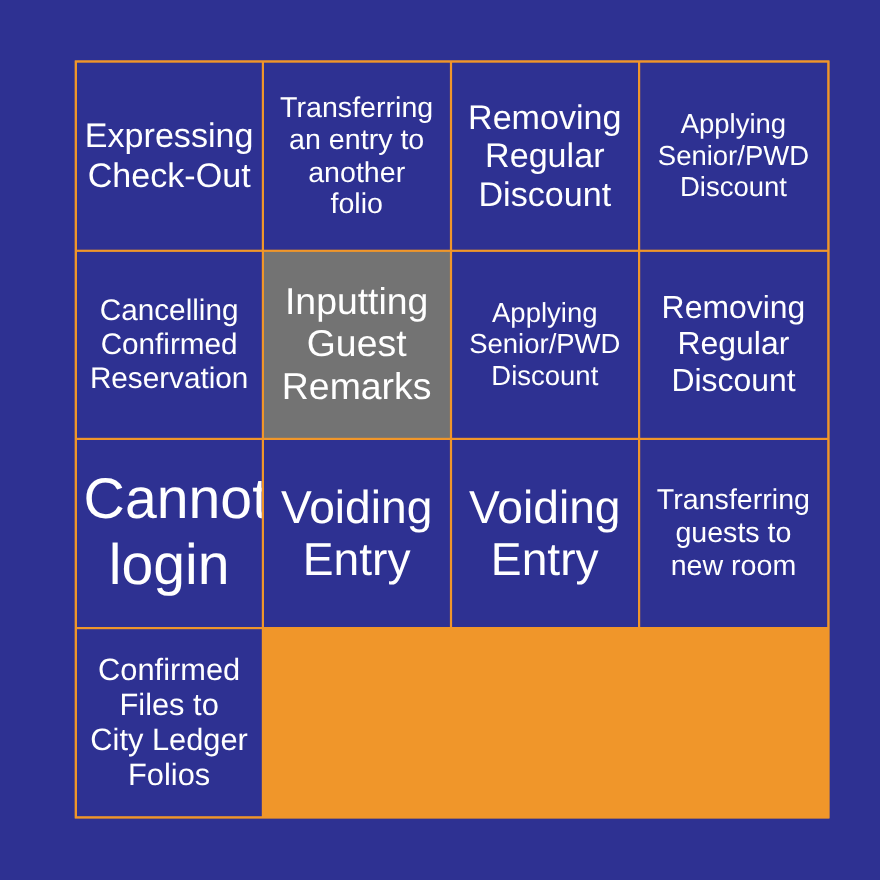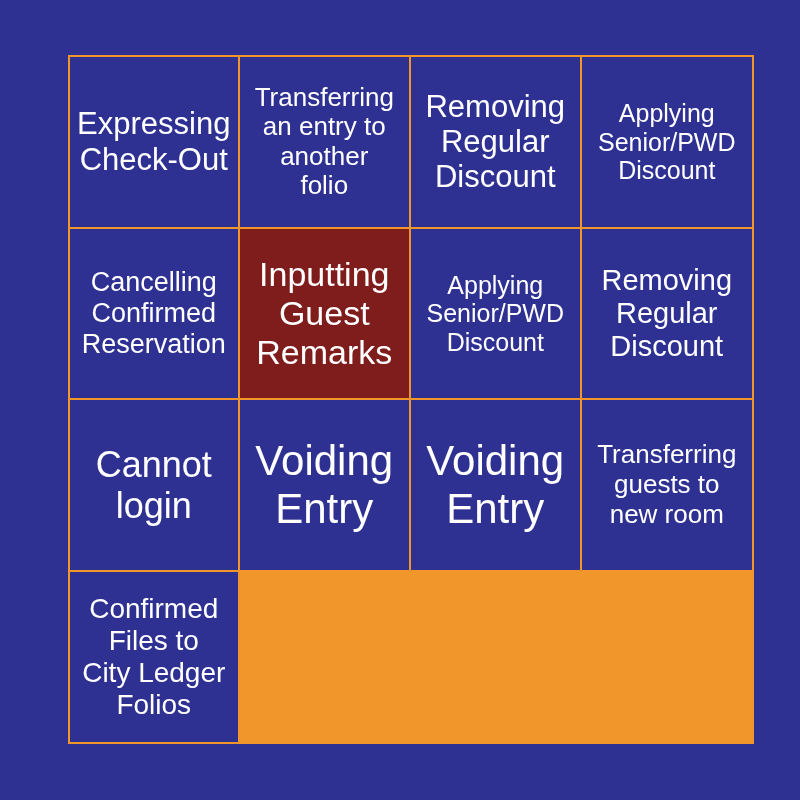--- a/index.html
+++ b/index.html
@@ -80,37 +80,37 @@
     <div class="cell" style="background: rgb(46, 49, 146); color: rgb(255, 255, 255);">
       <span class="cell-text" style="font-size: 25px;">Applying
 Senior/PWD
 Discount</span>
     </div>
     <div class="cell" style="background: rgb(46, 49, 146); color: #ffffff;">
       <span class="cell-text" style="font-size: 27px;">Cancelling
 Confirmed
 Reservation</span>
     </div>
-    <div class="cell" style="background: #7f1d1d; color: rgb(255, 255, 255);">
+    <div class="cell" style="background: #737373; color: rgb(255, 255, 255);">
       <span class="cell-text" style="font-size: 34px;">Inputting
 Guest
 Remarks</span>
     </div>
     <div class="cell" style="background: rgb(46, 49, 146); color: rgb(255, 255, 255);">
       <span class="cell-text" style="font-size: 25px;">Applying
 Senior/PWD
 Discount</span>
     </div>
     <div class="cell" style="background: rgb(46, 49, 146); color: rgb(255, 255, 255);">
       <span class="cell-text" style="font-size: 29px;">Removing
 Regular
 Discount</span>
     </div>
     <div class="cell" style="background: rgb(46, 49, 146); color: rgb(255, 255, 255);">
-      <span class="cell-text" style="font-size: 36px;">Cannot
+      <span class="cell-text" style="font-size: 52px;">Cannot
 login</span>
     </div>
     <div class="cell" style="background: rgb(46, 49, 146); color: rgb(255, 255, 255);">
       <span class="cell-text" style="font-size: 42px;">Voiding
 Entry</span>
     </div>
     <div class="cell" style="background: rgb(46, 49, 146); color: rgb(255, 255, 255);">
       <span class="cell-text" style="font-size: 42px;">Voiding
 Entry</span>
     </div>

